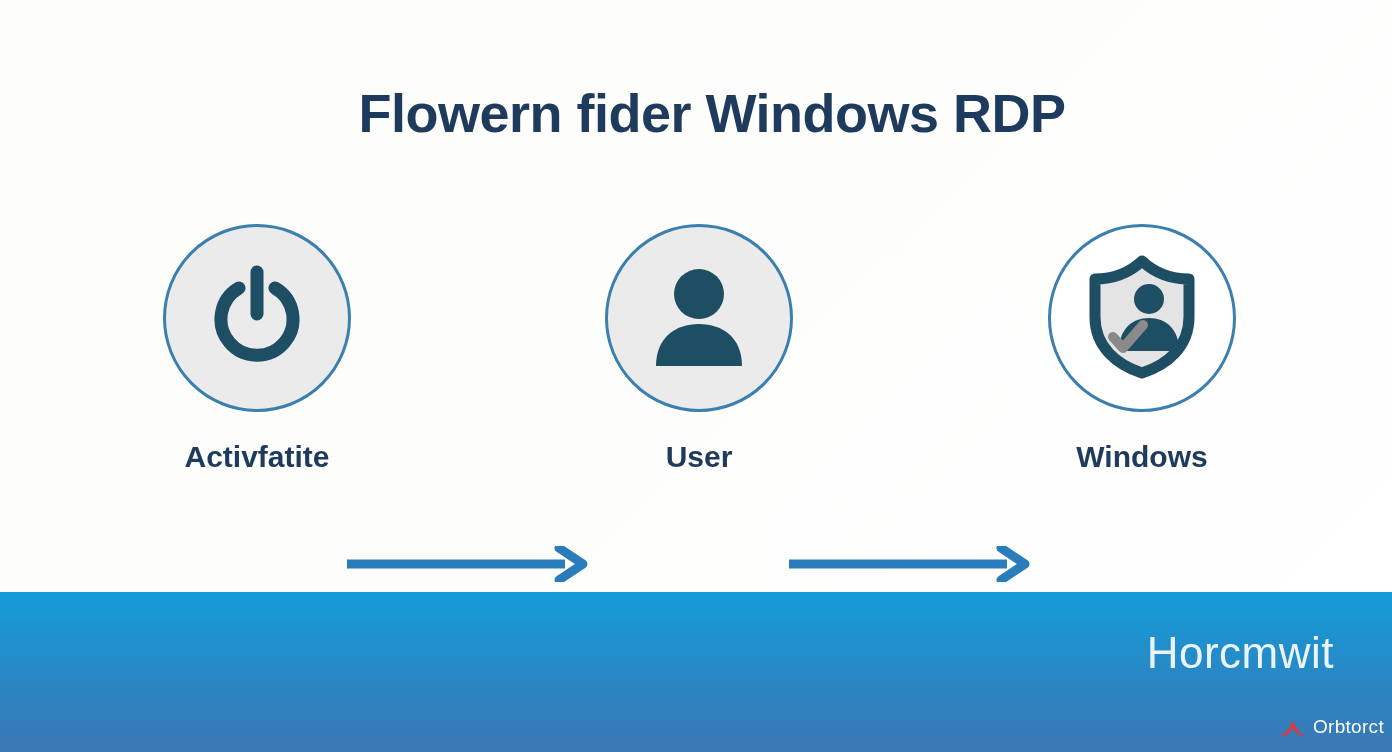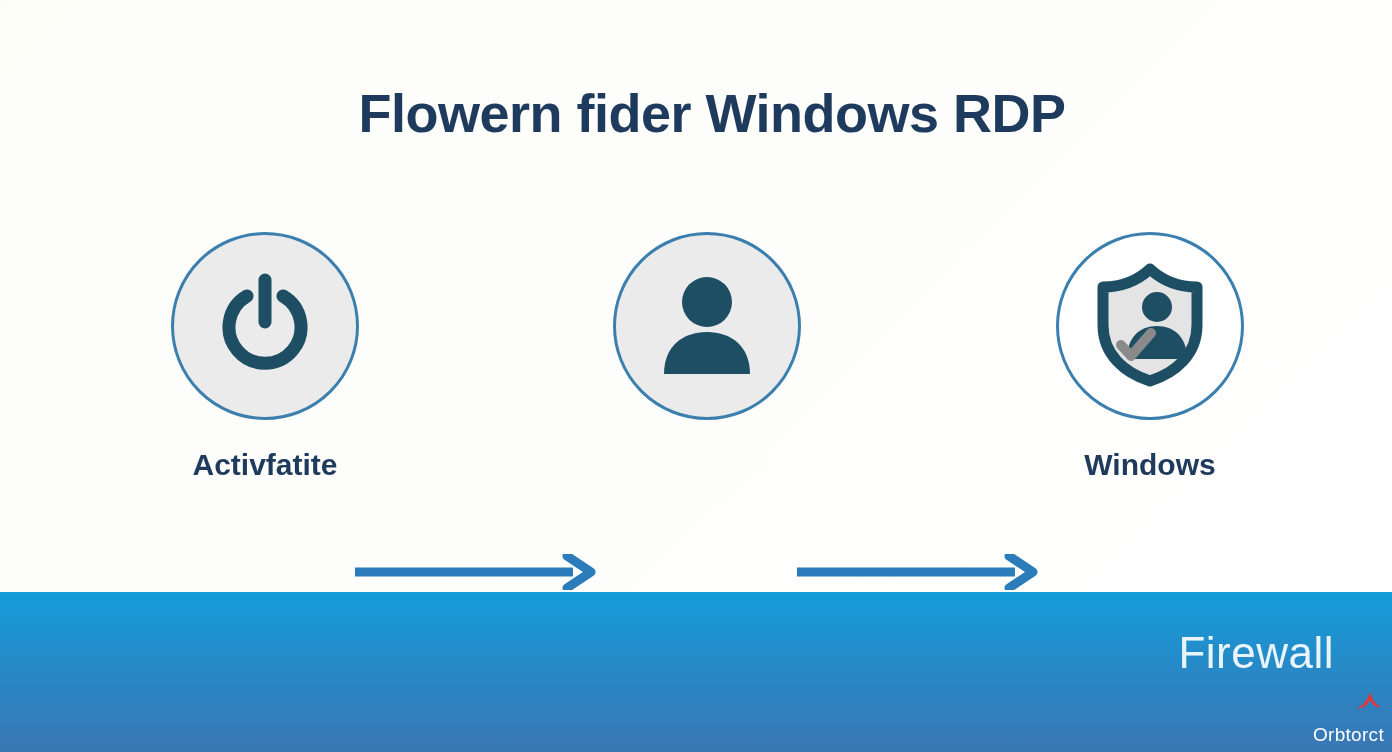--- a/index.html
+++ b/index.html
@@ -32,25 +32,24 @@
     font-weight: bold;
     letter-spacing: -0.5px;
     color: #1e3a5c;
     white-space: nowrap;
     margin-left: 16px;
   }
 
   
   .flow {
     position: absolute;
-    top: 232px;
+    top: 224px;
     left: 0;
     width: 1328px;
     height: 260px;
-    margin-left: 8px;
   }
   .node {
     position: absolute;
     top: 0;
     width: 196px;
     text-align: center;
   }
   .node-1 { left: 159px; }
   .node-2 { left: 601px; }
   .node-3 { left: 1044px; }
@@ -103,23 +102,22 @@
     font-size: 44px;
     color: #eaf4fb;
     letter-spacing: 0.5px;
     white-space: nowrap;
   }
   .brand {
     position: absolute;
     right: 8px;
     bottom: 6px;
     display: flex;
-    align-items: flex-end;
+    align-items: flex-start;
     gap: 6px;
-    flex-direction: column;
   }
   .brand-name {
     font-size: 19px;
     color: #ffffff;
     letter-spacing: 0.3px;
     white-space: nowrap;
   }
 </style>
 </head>
 <body>
@@ -151,20 +149,21 @@
 
     <div class="node node-2">
       <div class="circle">
         <span>
           <svg width="120" height="120" viewBox="0 0 120 120">
             <circle cx="60" cy="38" r="25" fill="#1d4e64"></circle>
             <path d="M17 110 C17 82 36 68 60 68 C84 68 103 82 103 110 Z" fill="#1d4e64"></path>
           </svg>
         </span>
       </div>
+      <div class="node-label">User</div>
     </div>
 
     <div class="arrow arrow-2">
       <svg width="243" height="36" viewBox="0 0 243 36">
         <line x1="0" y1="18" x2="218" y2="18" stroke="#2a7cba" stroke-width="9"></line>
         <polyline points="212,2 236,18 212,34" fill="none" stroke="#2a7cba" stroke-width="9" stroke-linecap="round" stroke-linejoin="round"></polyline>
       </svg>
     </div>
 
     <div class="node node-3">
@@ -180,21 +179,21 @@
             <polyline points="36,86 46,97 66,74" fill="none" stroke="#8a8a8a" stroke-width="10" stroke-linecap="round" stroke-linejoin="round"></polyline>
           </svg>
         </span>
       </div>
       <div class="node-label">Windows</div>
     </div>
 
   </div>
 
   <div class="footer">
-    <div class="footer-text">Firewall</div>
+    <div class="footer-text">Horcmwit</div>
     <div class="brand">
       <span>
         <svg width="30" height="26" viewBox="0 0 30 26">
           <path d="M3 20 C9 18 13 12 16 4 C18 11 22 17 27 19
                    C22 20 18 17 16 12 C13 18 8 21 3 20 Z" fill="#d93a3f"></path>
         </svg>
       </span>
       <span class="brand-name">Orbtorct</span>
     </div>
   </div>

